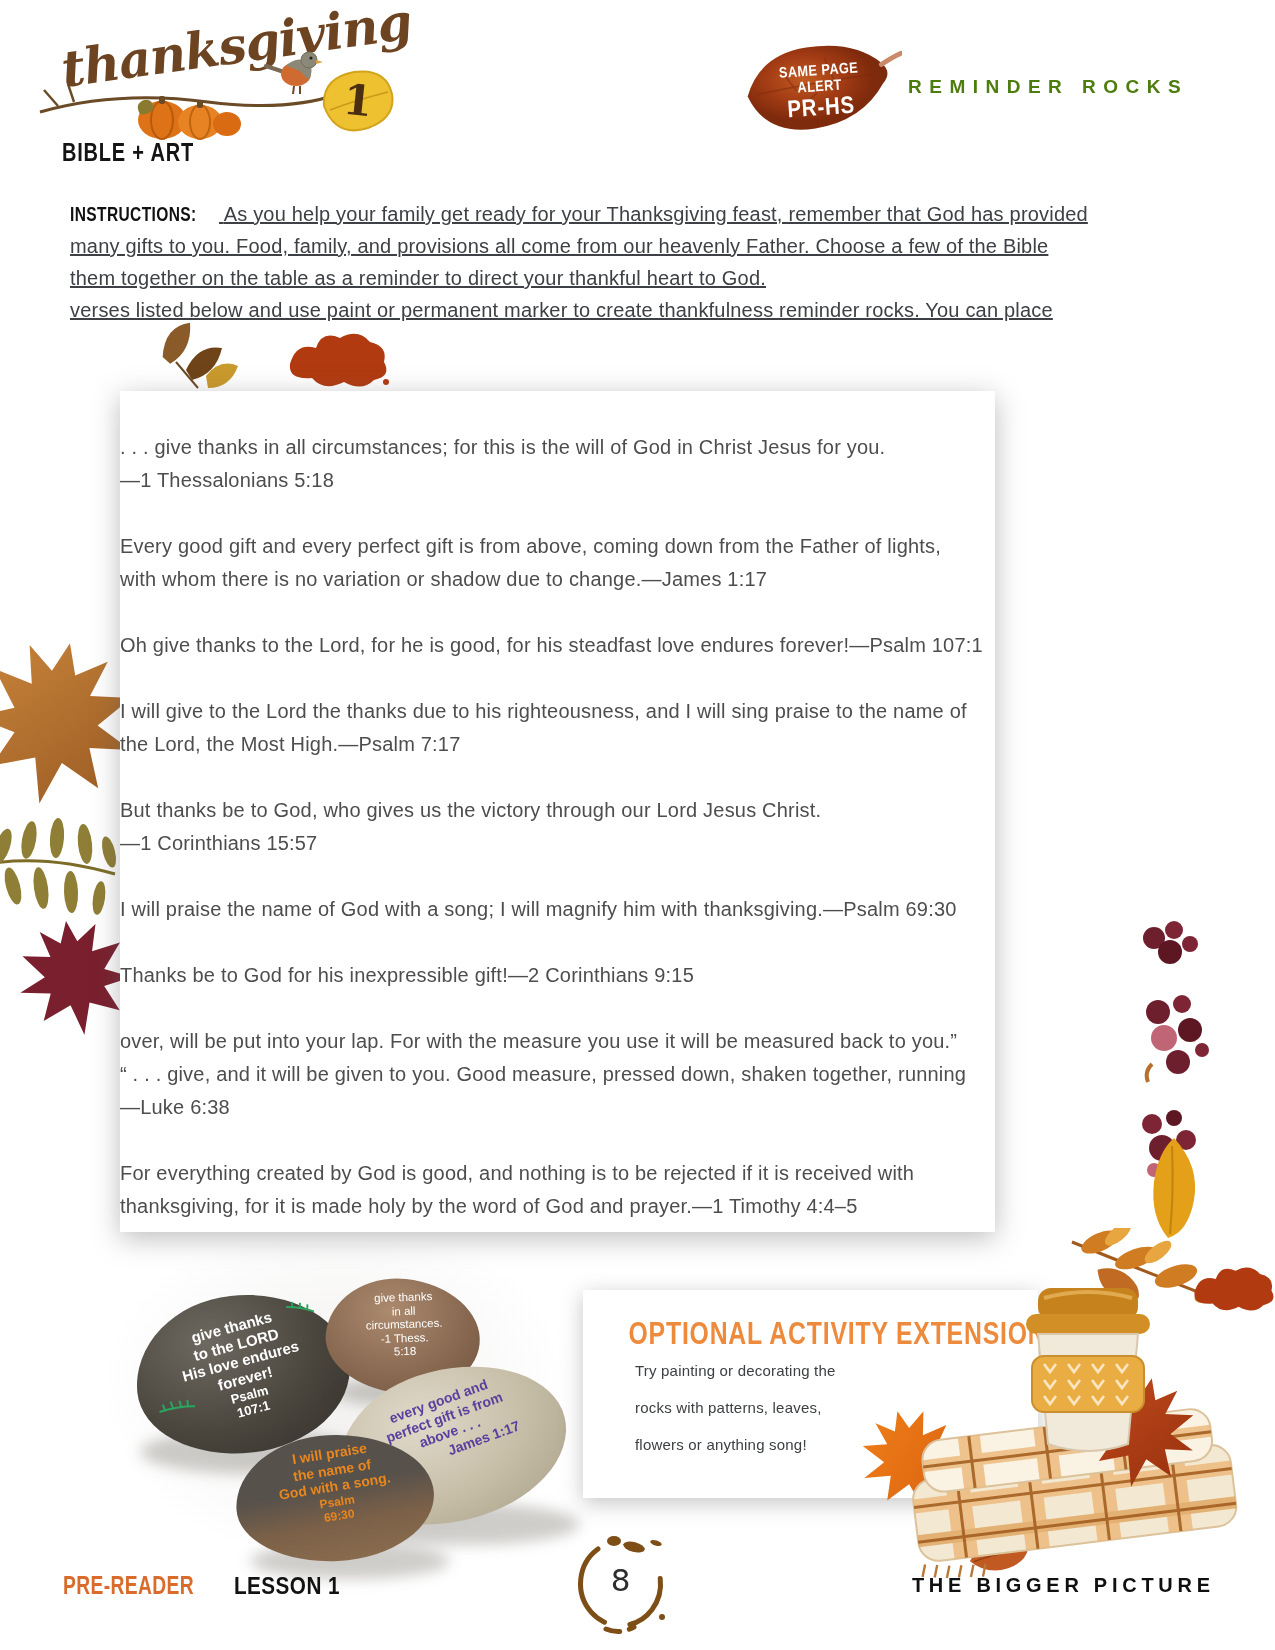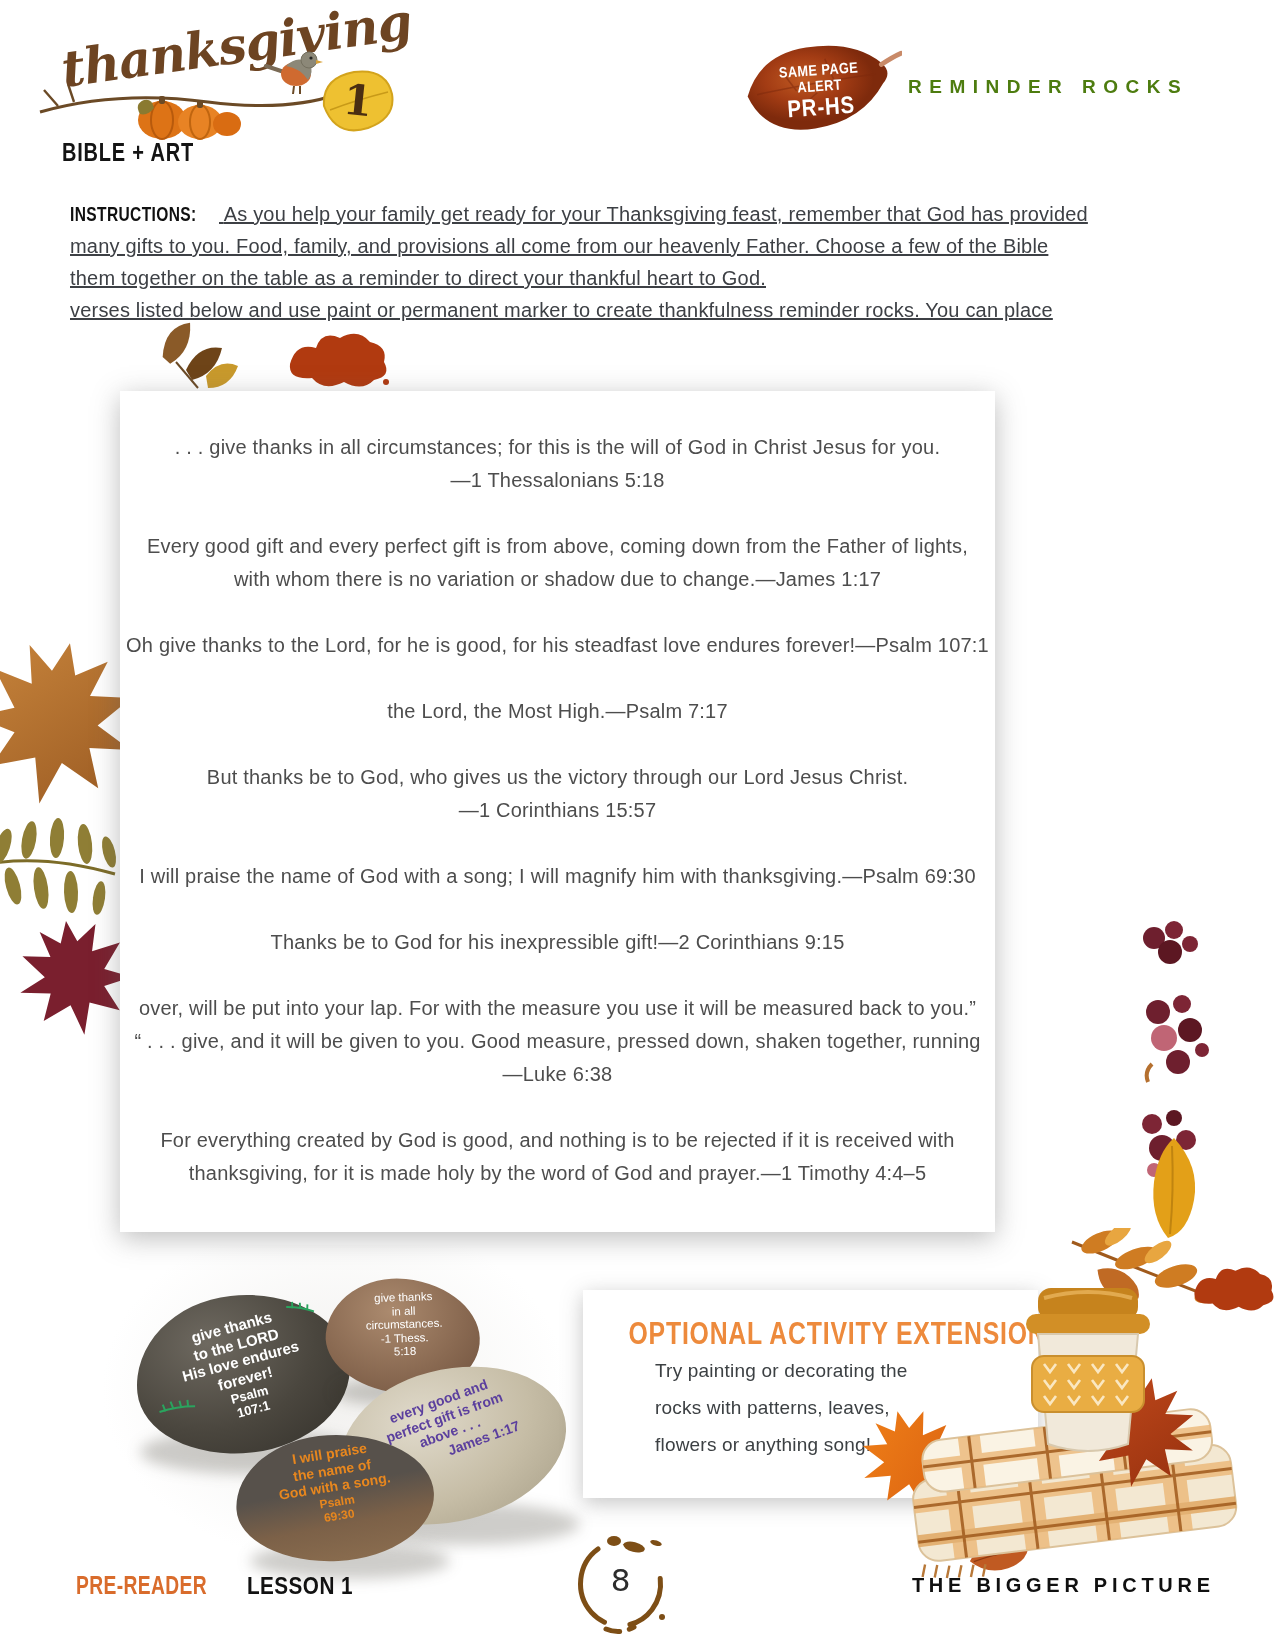--- a/index.html
+++ b/index.html
@@ -32,21 +32,21 @@
     position:absolute; left:908px; top:76px;
     font-size:19px; font-weight:700; color:#4d7c0f; letter-spacing:7.5px; white-space:nowrap;
   }
   
   .instructions { position:absolute; left:70px; top:198px; width:1070px; font-size:20px; line-height:32px; color:#3d4045; letter-spacing:.2px;text-decoration:underline; }
   .instructions .label { display:inline-block; font-weight:800; color:#101010; letter-spacing:.5px; transform:scaleX(.74); transform-origin:left; margin-right:-22px; font-size:21px; }
   
   .verse-card {
     position:absolute; left:120px; top:391px; width:875px; height:841px;
     background:#fff; box-shadow:0 6px 26px rgba(90,90,90,.40);
-    padding-top:40px; text-align:center; z-index:5;
+    padding-top:40px; text-align:left; z-index:5;
   }
   .verse-block { margin-bottom:33px; }
   .verse-line { font-size:20px; line-height:33px; color:#4d4d4d; letter-spacing:.2px; white-space:nowrap; }
   
   .deco { position:absolute; }
   
   .rocks-photo { position:absolute; left:100px; top:1235px; width:470px; height:330px; }
   .photo-bg { position:absolute; left:0; top:10px; width:470px; height:320px;
     background:radial-gradient(ellipse at 50% 45%, #f1f0ee 0%, rgba(255,255,255,0) 70%); }
   .rock { position:absolute; border-radius:48% 52% 50% 50% / 55% 50% 50% 45%; }
@@ -55,24 +55,24 @@
   .rock-text div { line-height:1.18; }
   
   .ext-box {
     position:absolute; left:583px; top:1290px; width:455px; height:208px;
     background:#fff; box-shadow:0 5px 20px rgba(90,90,90,.35); z-index:6;
   }
   .ext-title {
     margin-top:26px; text-align:center; color:#ED8A3C; font-size:31px; font-weight:700;
     letter-spacing:1px; transform:scaleX(.8); white-space:nowrap;
   }
-  .ext-line { padding-left:52px; font-size:19px; line-height:37px; color:#3c4043; letter-spacing:.2px;margin-left:20px; }
+  .ext-line { padding-left:52px; font-size:15px; line-height:37px; color:#3c4043; letter-spacing:.2px; }
   .ext-line:first-of-type { margin-top:8px; }
   
-  .footer-left { position:absolute; left:76px; top:1570px; display:flex; align-items:baseline;text-align:center; }
+  .footer-left { position:absolute; left:63px; top:1570px; display:flex; align-items:baseline;text-align:center; }
   .program { color:#D96C2C; font-size:26px; font-weight:800; letter-spacing:.5px; transform:scaleX(.74); transform-origin:left; margin-right:-20px; white-space:nowrap; }
   .lesson { color:#121212; font-size:23px; font-weight:700; letter-spacing:.5px; margin-left:14px; transform:scaleX(.9); transform-origin:left; white-space:nowrap; }
   .coffee-ring { position:absolute; left:568px; top:1533px; width:105px; height:105px; }
   .page-number { position:absolute; left:568px; top:1562px; width:105px; text-align:center;
     font-size:31px; font-weight:400; color:#2d2d2d; font-family:"DejaVu Sans", sans-serif; }
   .brand { position:absolute; right:60px; top:1573px; font-size:21px; font-weight:800; color:#101010;
     letter-spacing:5px; white-space:nowrap; transform:scaleX(.95); transform-origin:right; }
 </style>
 </head>
 <body>
@@ -240,20 +240,21 @@
       <div class="verse-line">—1 Thessalonians 5:18</div>
     </div>
     <div class="verse-block">
       <div class="verse-line">Every good gift and every perfect gift is from above, coming down from the Father of lights,</div>
       <div class="verse-line">with whom there is no variation or shadow due to change.—James 1:17</div>
     </div>
     <div class="verse-block">
       <div class="verse-line">Oh give thanks to the Lord, for he is good, for his steadfast love endures forever!—Psalm 107:1</div>
     </div>
     <div class="verse-block">
+      <div class="verse-line">I will give to the Lord the thanks due to his righteousness, and I will sing praise to the name of</div>
       <div class="verse-line">the Lord, the Most High.—Psalm 7:17</div>
     </div>
     <div class="verse-block">
       <div class="verse-line">But thanks be to God, who gives us the victory through our Lord Jesus Christ.</div>
       <div class="verse-line">—1 Corinthians 15:57</div>
     </div>
     <div class="verse-block">
       <div class="verse-line">I will praise the name of God with a song; I will magnify him with thanksgiving.—Psalm 69:30</div>
     </div>
     <div class="verse-block">

